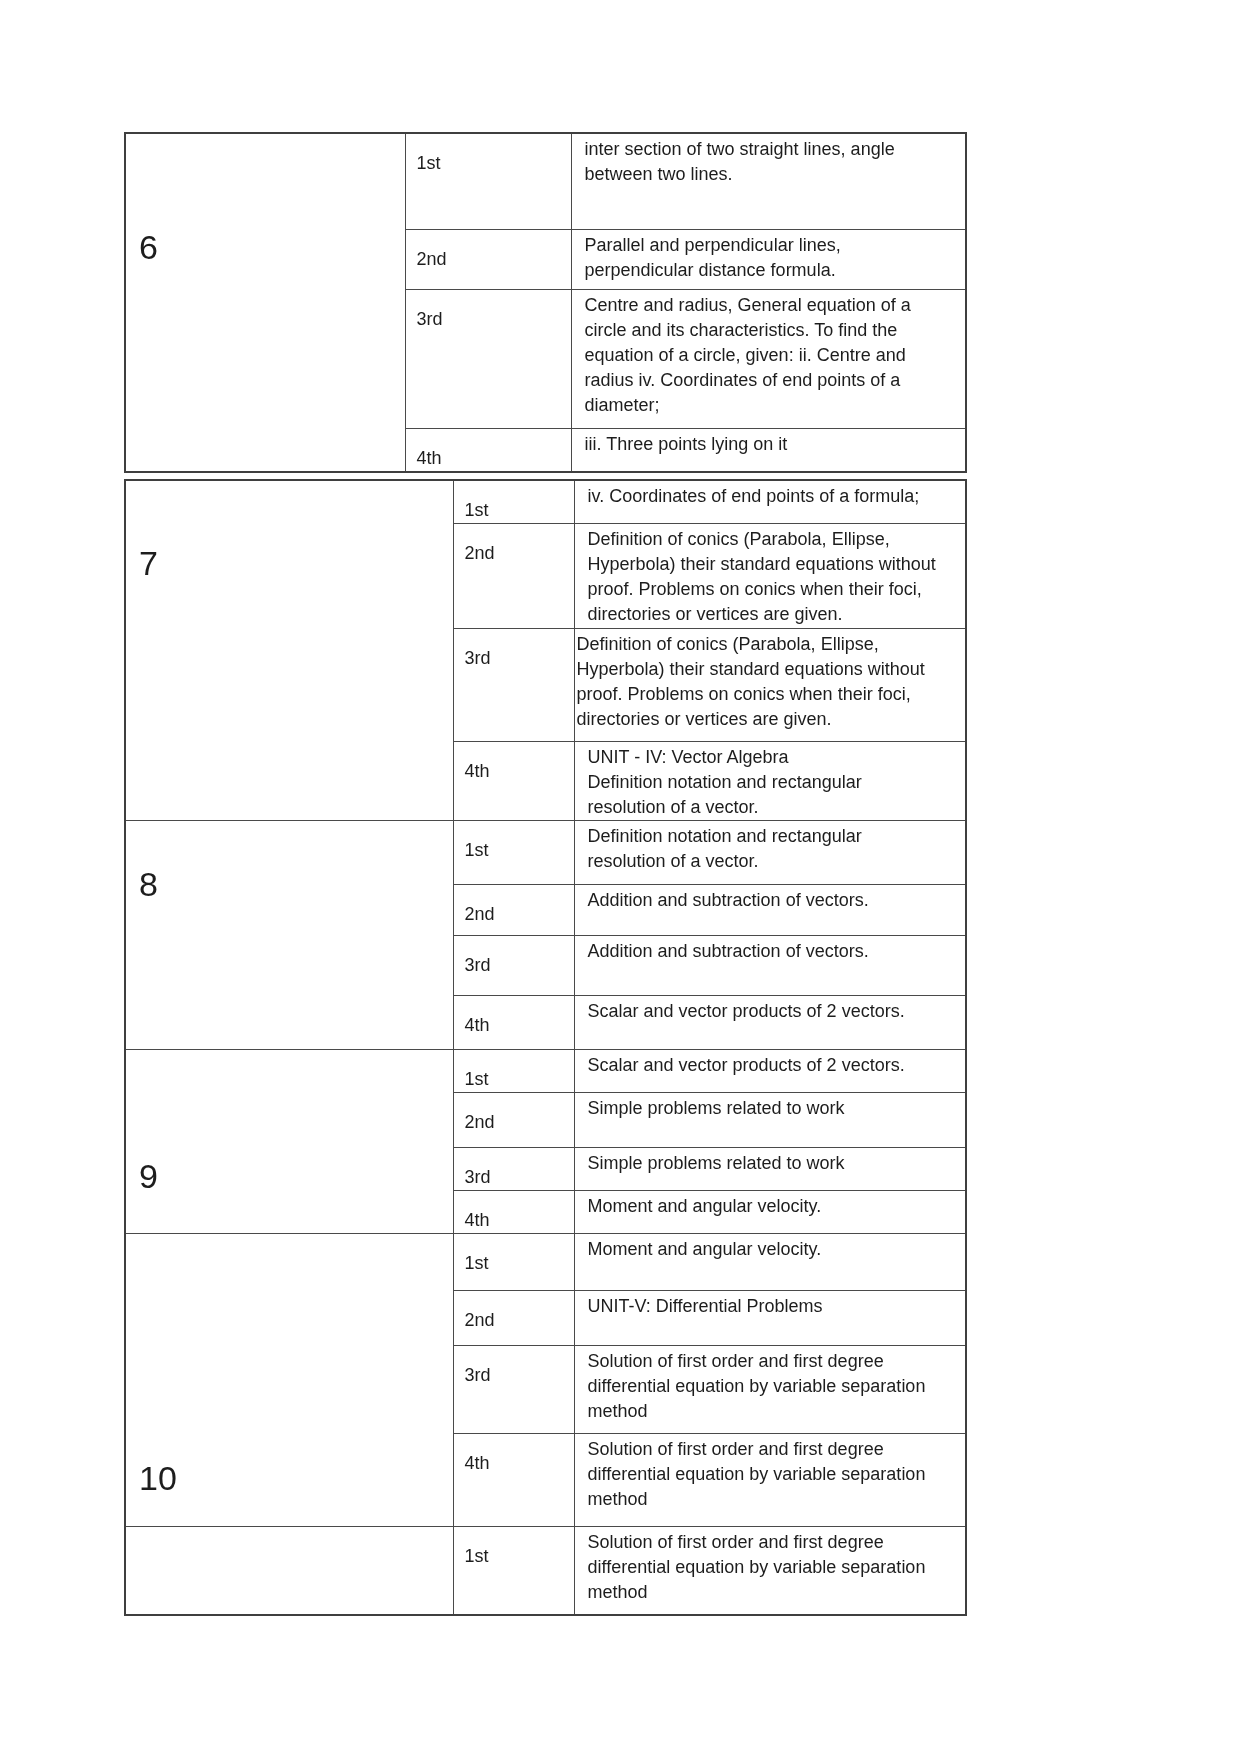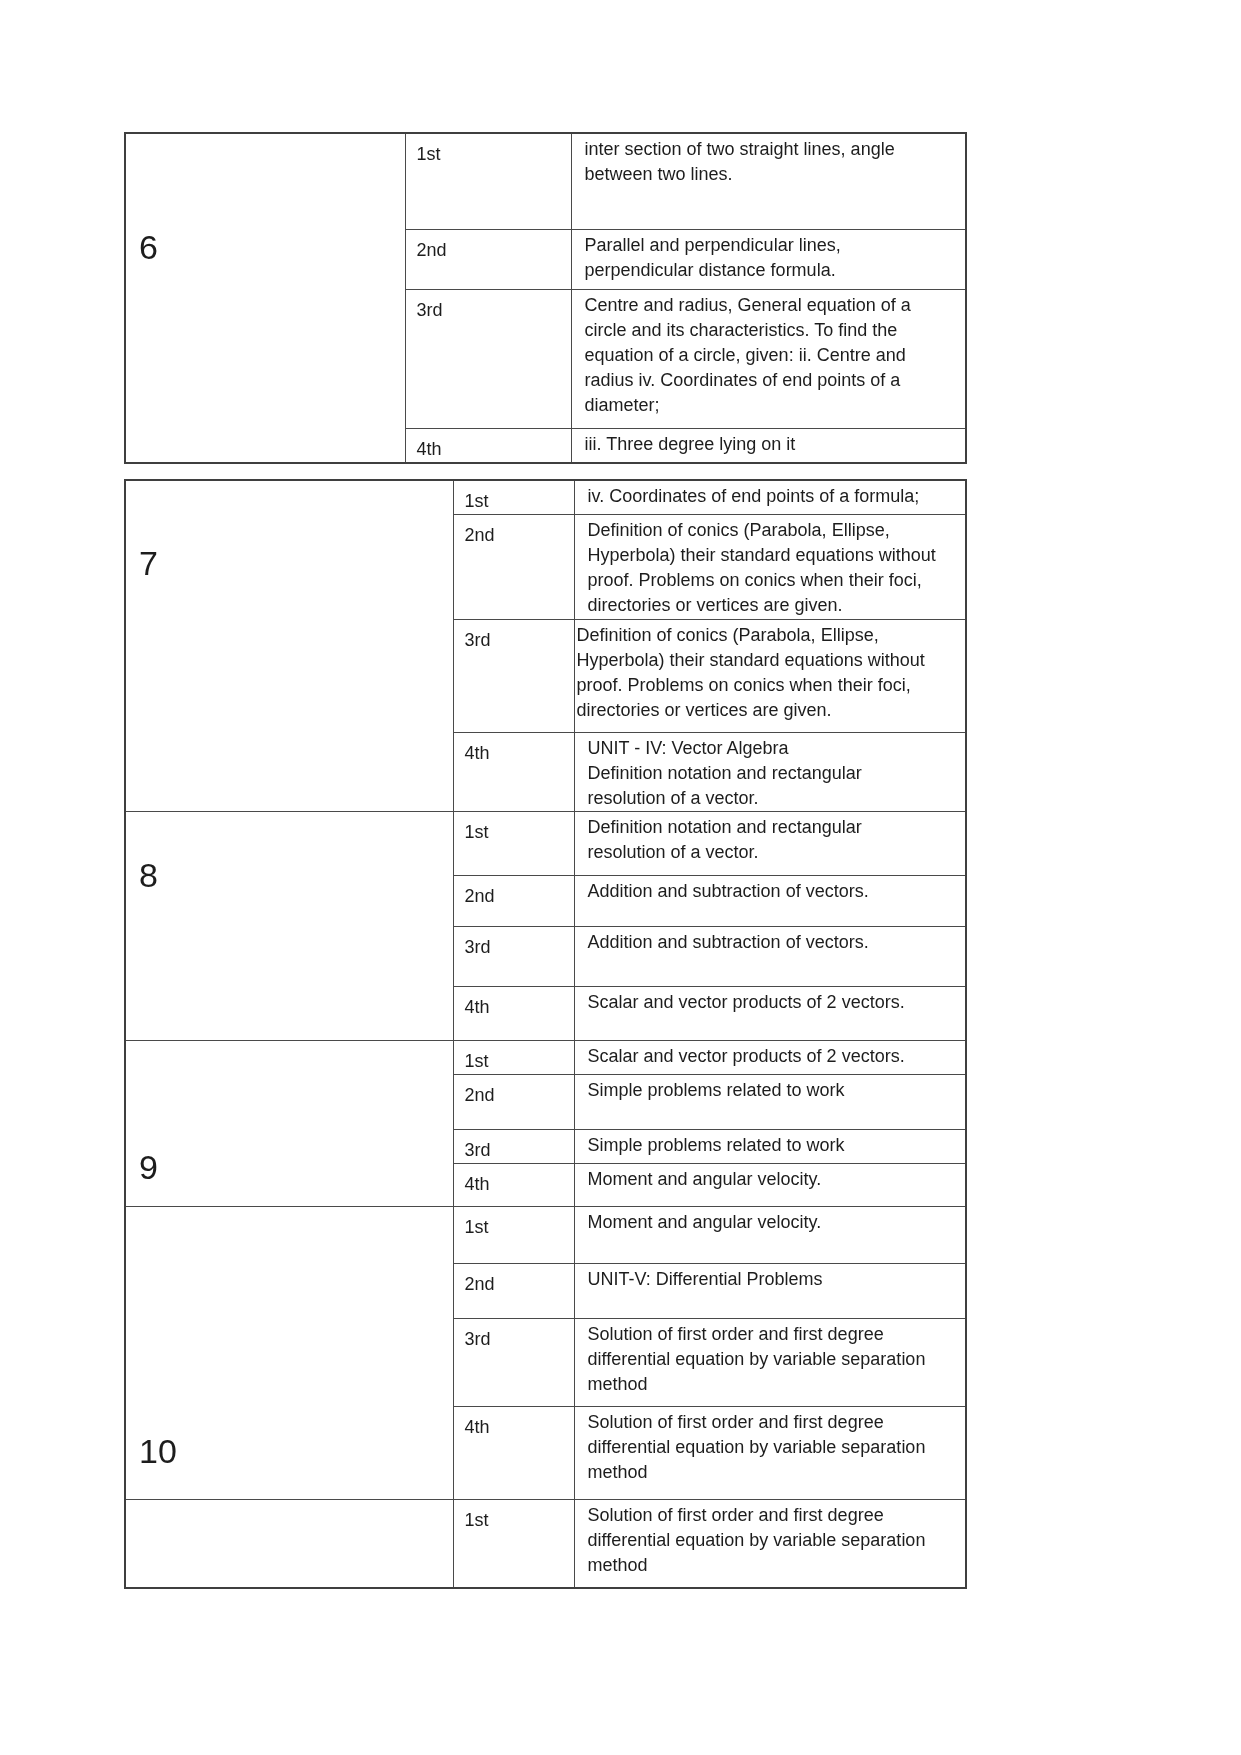--- a/index.html
+++ b/index.html
@@ -27,21 +27,21 @@
   .t2 col.c-topic{width:392px;}
 
   td.week{padding:0 0 0 13px;}
   .wk{font-size:34px;line-height:36px;display:block;}
   td.wk6 {padding-top:95px;}
   td.wk7 {padding-top:64px;}
   td.wk8 {padding-top:45px;}
   td.wk9 {padding-top:108px;}
   td.wk10{padding-top:226px;}
 
-  td.day{padding:8px 4px 0 11px;}
+  td.day{padding:17px 4px 0 11px;}
   td.topic{padding:3px 6px 0 13px;}
   td.topic.flush{padding-left:2px;}
   .topic-text{white-space:pre-line;}
   .unit-title{font-weight:normal;white-space:pre-line;}
 </style>
 </head>
 <body>
 
 <table class="t t1">
   <colgroup>
@@ -73,21 +73,21 @@
           <div class="topic-text">Centre and radius, General equation of a
 circle and its characteristics. To find the
 equation of a circle, given: ii. Centre and
 radius iv. Coordinates of end points of a
 diameter;</div>
         </td>
   </tr>
   <tr style="height:32px">
     <td class="day">4th</td>
     <td class="topic">
-          <div class="topic-text">iii. Three degree lying on it</div>
+          <div class="topic-text">iii. Three points lying on it</div>
         </td>
   </tr>
 </tbody>
   </table>
 
 <table class="t t2">
   <colgroup>
       <col class="c-week">
       <col class="c-day">
       <col class="c-topic">

